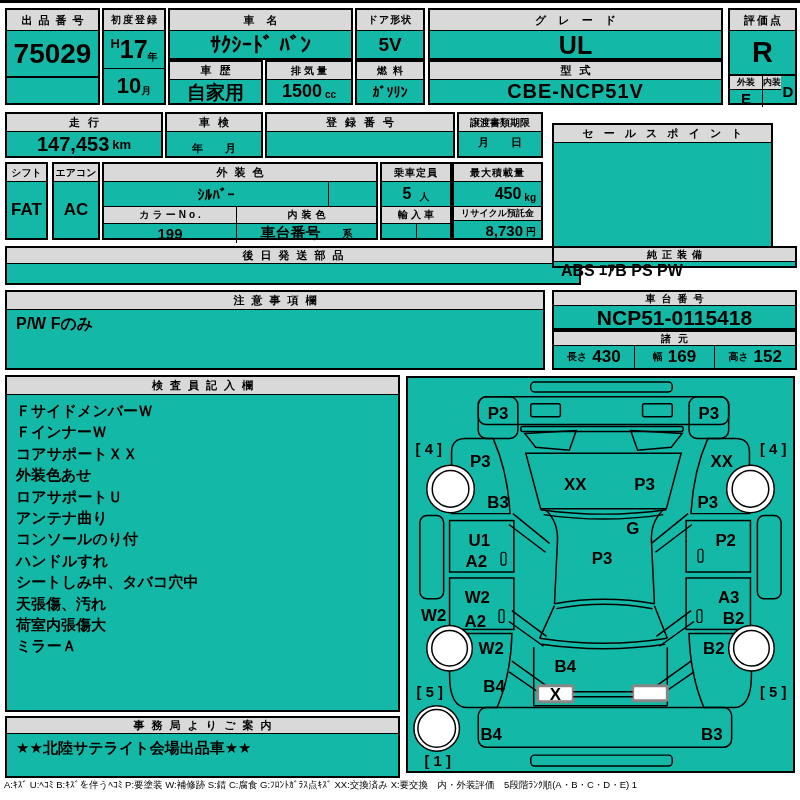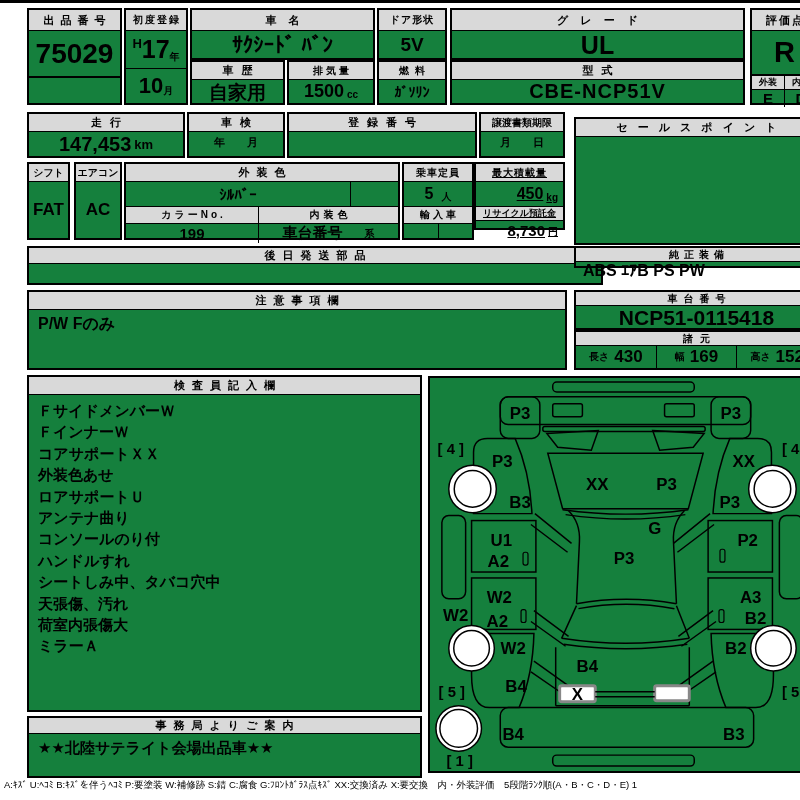--- a/index.html
+++ b/index.html
@@ -1,20 +1,20 @@
 <!DOCTYPE html>
 <html><head>
 <meta charset="utf-8">
 <style>
   html,body{margin:0;padding:0;background:#fff;}
   #sheet{position:relative;width:800px;height:800px;background:#fff;overflow:hidden;
          font-family:"Liberation Sans","DejaVu Sans",sans-serif;color:#000;}
   .topline{position:absolute;left:0;top:0;width:800px;height:3px;background:#000;}
-  .box{position:absolute;border:2px solid #000;box-sizing:border-box;background:#15803d;
-       display:flex;flex-direction:column;margin-left:22px;}
+  .box{position:absolute;border:2px solid #000;box-sizing:border-box;background:#14b8a6;
+       display:flex;flex-direction:column;}
   .hdr{background:#d9d9d9;border-bottom:1.5px solid #000;display:flex;align-items:center;
        justify-content:center;font-weight:700;font-size:11px;white-space:nowrap;flex:0 0 auto;}
   .val{display:flex;align-items:center;justify-content:center;font-weight:700;flex:1 1 auto;}
   .unit{font-size:11px;font-weight:700;margin-left:3px;align-self:center;}
   .row{display:flex;flex-direction:row;flex:0 0 auto;}
   .lines{padding:5px 9px;}
   .lines div{font-size:15px;font-weight:700;line-height:21.4px;white-space:nowrap;}
   svg text{font-family:"Liberation Sans","DejaVu Sans",sans-serif;font-weight:700;
            font-size:17px;text-anchor:middle;fill:#000;}
   svg text.sm{font-size:15px;}
@@ -64,21 +64,21 @@
   </div>
 
   <div class="box" style="left:728px;top:8px;width:69px;height:97px;">
     <div class="hdr" style="height:20px;letter-spacing:2px;text-indent:2px;">評価点</div>
     <div class="val" style="flex:0 0 43px;font-size:29px;">R</div>
     <div class="row" style="flex:1;border-top:2px solid #000;">
       <div style="flex:1;display:flex;flex-direction:column;">
         <div style="height:13px;background:#d9d9d9;border-bottom:1px solid #000;font-size:9px;font-weight:700;display:flex;align-items:center;justify-content:center;">外装</div>
         <div style="flex:1;display:flex;align-items:center;justify-content:center;font-size:15px;font-weight:700;">E</div>
       </div>
-      <div style="flex:1;display:flex;flex-direction:column;border-left:1.5px solid #000;">
+      <div style="flex:1;display:flex;border-left:1.5px solid #000;">
         <div style="height:13px;background:#d9d9d9;border-bottom:1px solid #000;font-size:9px;font-weight:700;display:flex;align-items:center;justify-content:center;">内装</div>
         <div style="flex:1;display:flex;align-items:center;justify-content:center;font-size:15px;font-weight:700;">D</div>
       </div>
     </div>
   </div>
 
   <div class="box" style="left:168px;top:60px;width:95px;height:45px;">
     <div class="hdr" style="height:17px;letter-spacing:8px;text-indent:8px;">車歴</div>
     <div class="val" style="font-size:19px;">自家用</div>
   </div>
@@ -104,34 +104,34 @@
   <div class="box" style="left:5px;top:112px;width:158px;height:46px;">
     <div class="hdr" style="height:17px;letter-spacing:8px;text-indent:8px;">走行</div>
     <div class="val">
         <span style="font-size:20px;">147,453</span>
         <span class="unit" style="font-size:13px;">km</span>
       </div>
   </div>
 
   <div class="box" style="left:165px;top:112px;width:98px;height:46px;">
     <div class="hdr" style="height:17px;letter-spacing:8px;text-indent:8px;">車検</div>
-    <div class="val" style="font-size:11px;font-weight:700;align-items:flex-end;padding-bottom:6px;">年　　月</div>
+    <div class="val" style="font-size:11px;font-weight:700;align-items:flex-end;">年　　月</div>
   </div>
 
   <div class="box" style="left:265px;top:112px;width:190px;height:46px;">
     <div class="hdr" style="height:17px;letter-spacing:8px;text-indent:8px;">登録番号</div>
     <div class="val"></div>
   </div>
 
   <div class="box" style="left:457px;top:112px;width:86px;height:46px;">
     <div class="hdr" style="height:17px;font-size:10px;">譲渡書類期限</div>
     <div class="val" style="font-size:11px;align-items:flex-end;padding-bottom:6px;">月　　日</div>
   </div>
 
-  <div class="box" style="left:552px;top:117px;width:245px;height:128px;">
+  <div class="box" style="left:552px;top:123px;width:221px;height:128px;">
     <div class="hdr" style="height:17px;letter-spacing:10px;text-indent:10px;">セールスポイント</div>
     <div class="val"></div>
   </div>
 
   <div class="box" style="left:5px;top:162px;width:43px;height:78px;">
     <div class="hdr" style="height:17px;font-size:10px;">シフト</div>
     <div class="val" style="font-size:17px;">FAT</div>
   </div>
 
   <div class="box" style="left:52px;top:162px;width:48px;height:78px;">
@@ -166,21 +166,21 @@
         <span style="font-size:16px;">5</span>
         <span class="unit" style="font-size:10px;margin-top:6px;margin-left:8px;">人</span>
       </div>
     <div style="height:16px;background:#d9d9d9;border-bottom:1.5px solid #000;font-size:10px;font-weight:700;letter-spacing:3px;text-indent:3px;display:flex;align-items:center;justify-content:center;">輸入車</div>
     <div class="row" style="flex:1;">
       <div style="flex:1;border-right:1.5px solid #000;"></div>
       <div style="flex:1;"></div>
     </div>
   </div>
 
-  <div class="box" style="left:452px;top:162px;width:91px;height:68px;text-decoration:underline;">
+  <div class="box" style="left:452px;top:162px;width:91px;height:78px;">
     <div class="hdr" style="height:17px;font-size:10px;letter-spacing:1px;">最大積載量</div>
     <div class="val" style="flex:0 0 24px;border-bottom:1.5px solid #000;justify-content:flex-end;padding-right:5px;">
         <span style="font-size:16px;">450</span>
         <span class="unit" style="font-size:10px;margin-top:6px;">kg</span>
       </div>
     <div style="height:16px;background:#d9d9d9;border-bottom:1.5px solid #000;font-size:9px;font-weight:700;display:flex;align-items:center;justify-content:center;">リサイクル預託金</div>
     <div class="val" style="justify-content:flex-end;padding-right:5px;">
         <span style="font-size:15px;">8,730</span>
         <span class="unit" style="font-size:10px;margin-top:4px;">円</span>
       </div>

